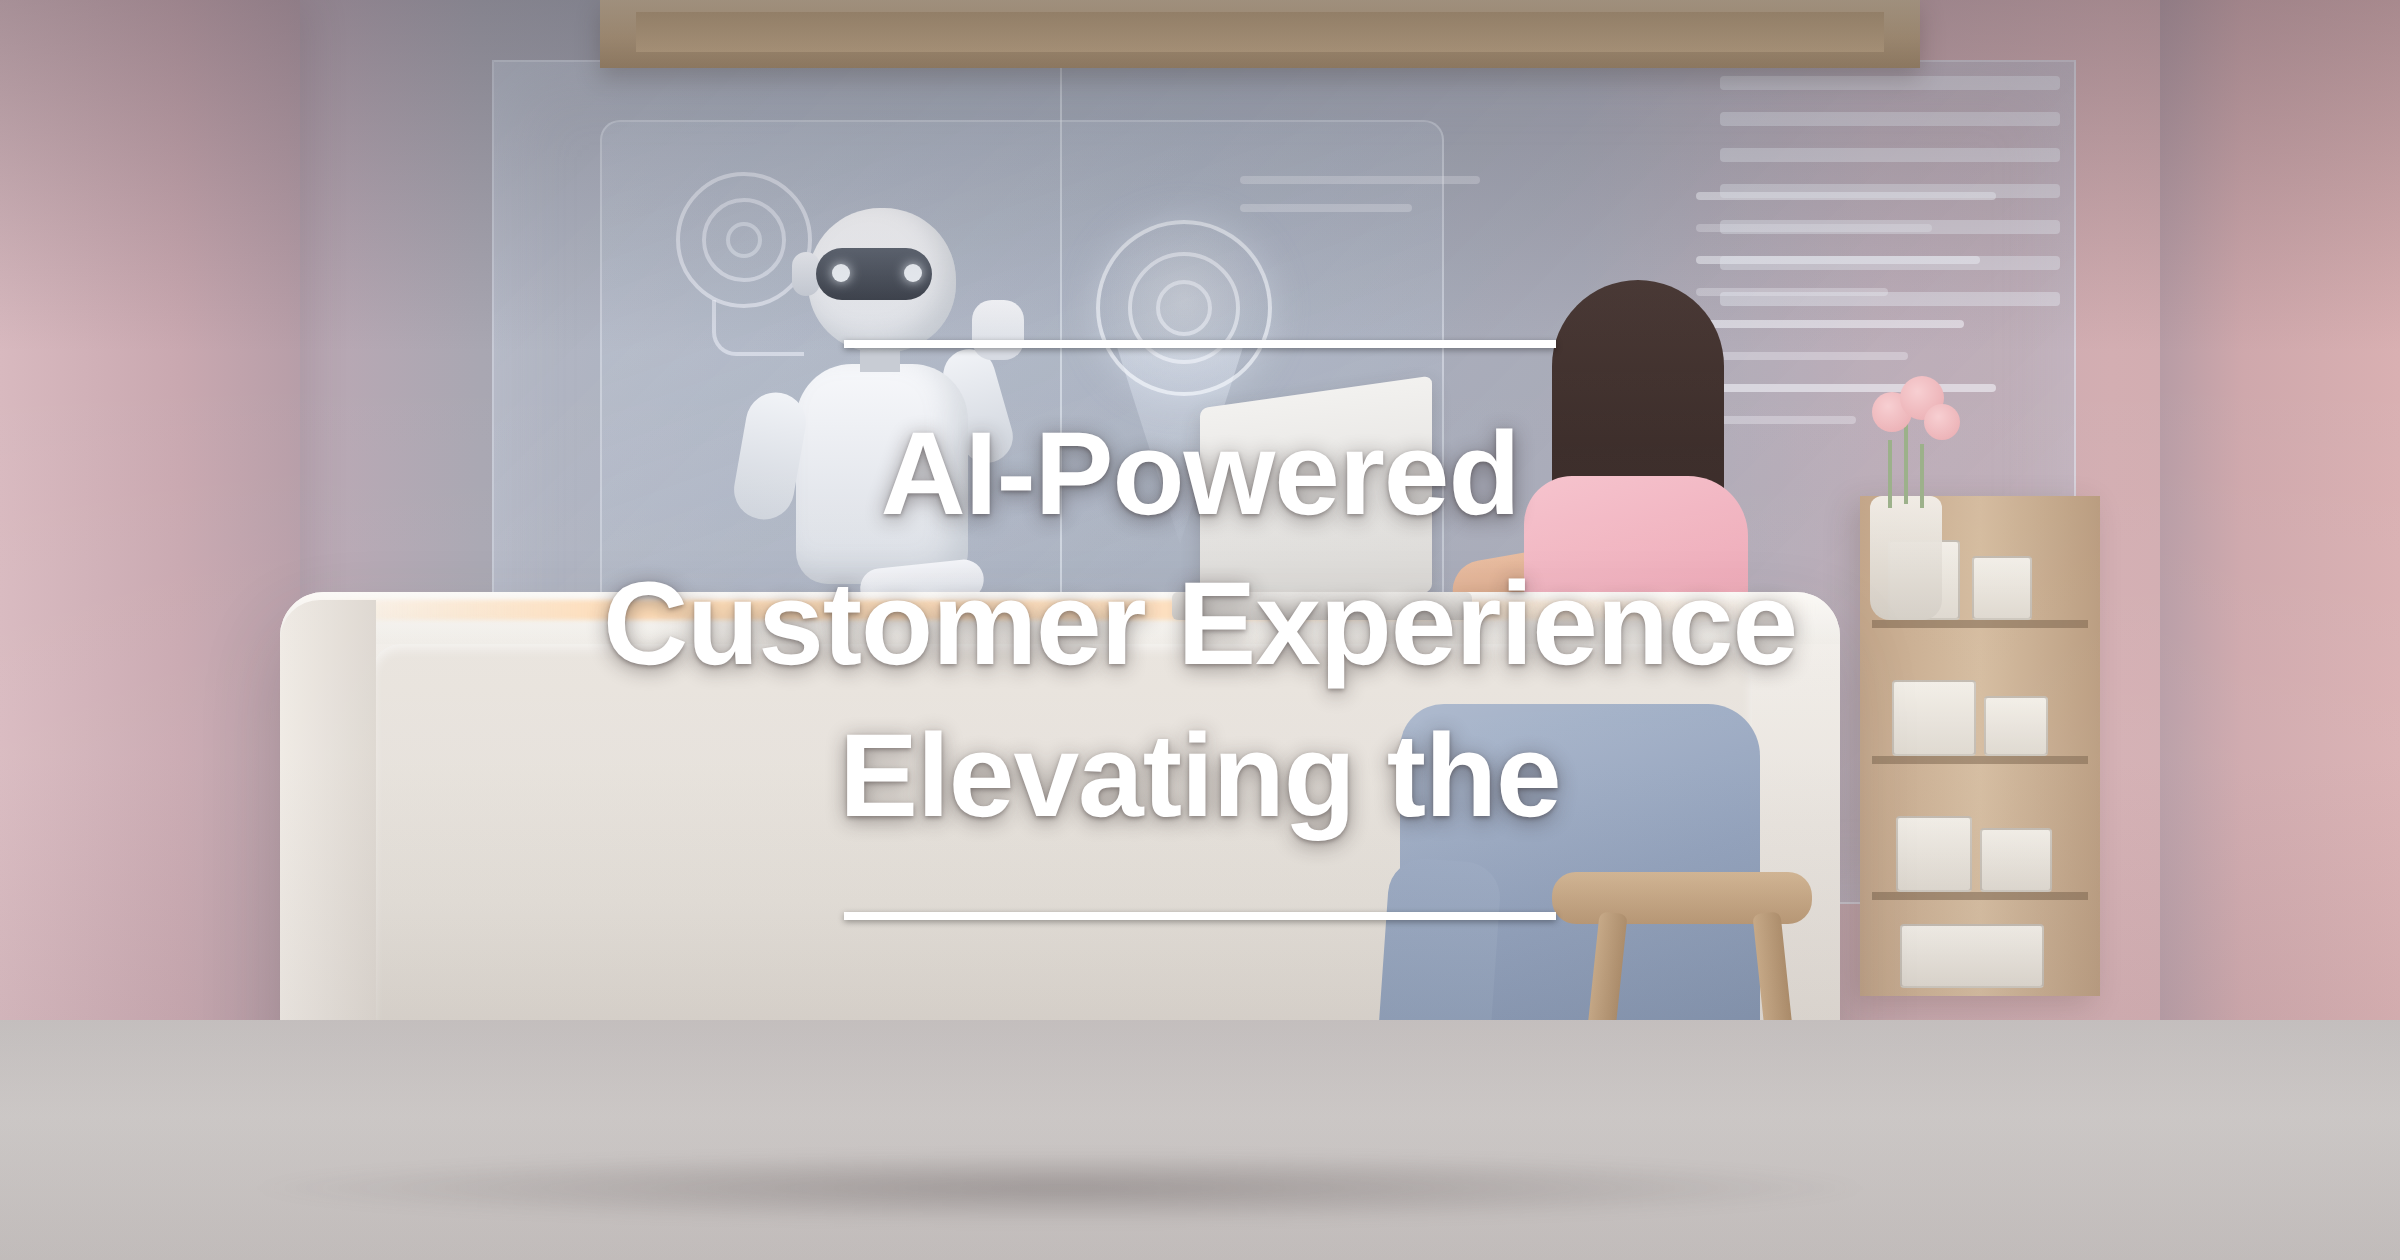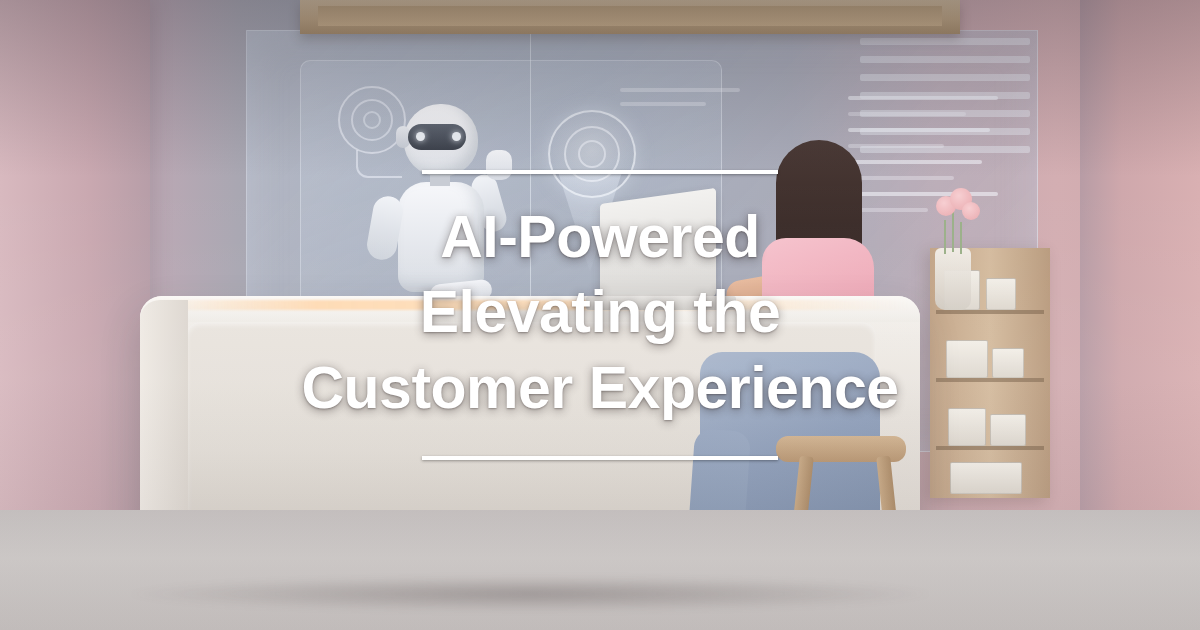--- a/index.html
+++ b/index.html
@@ -455,19 +455,19 @@
 
     <div class="floor"></div>
     <div class="floor-shadow"></div>
     <div class="wall-shade"></div>
   </div>
 
   <div class="overlay">
     <div class="rule top"></div>
     <h1 class="headline">
       <span class="ln">AI-Powered</span>
+      <span class="ln">Customer Experience</span>
       <span class="ln">Elevating the</span>
-      <span class="ln">Customer Experience</span>
     </h1>
     <div class="rule bottom"></div>
   </div>
 
 </div>
 
 </body></html>

